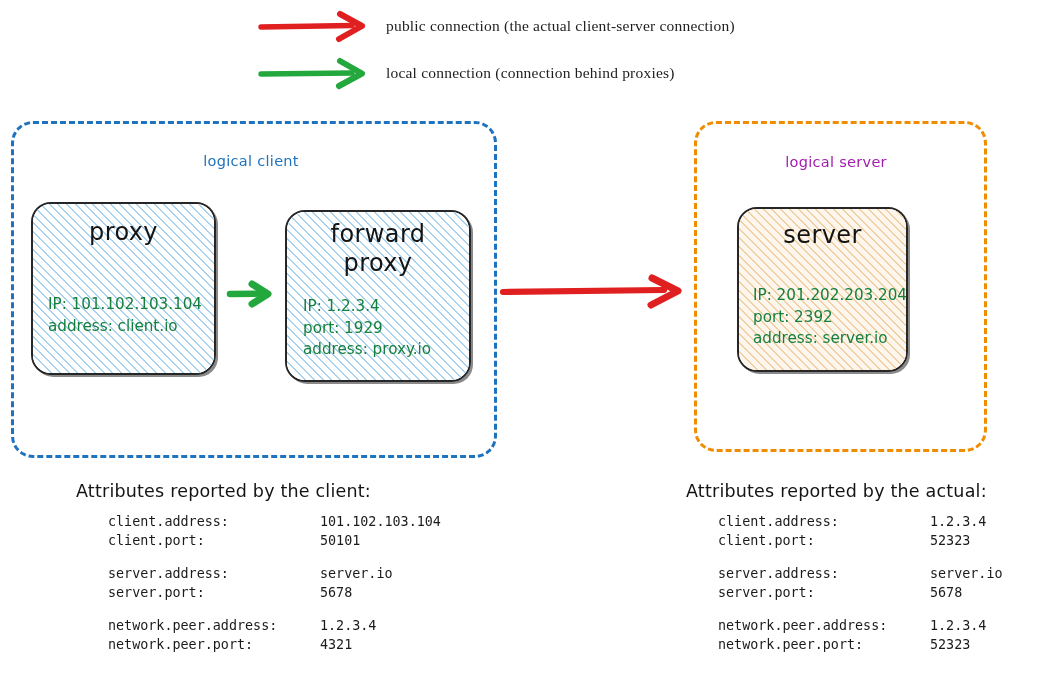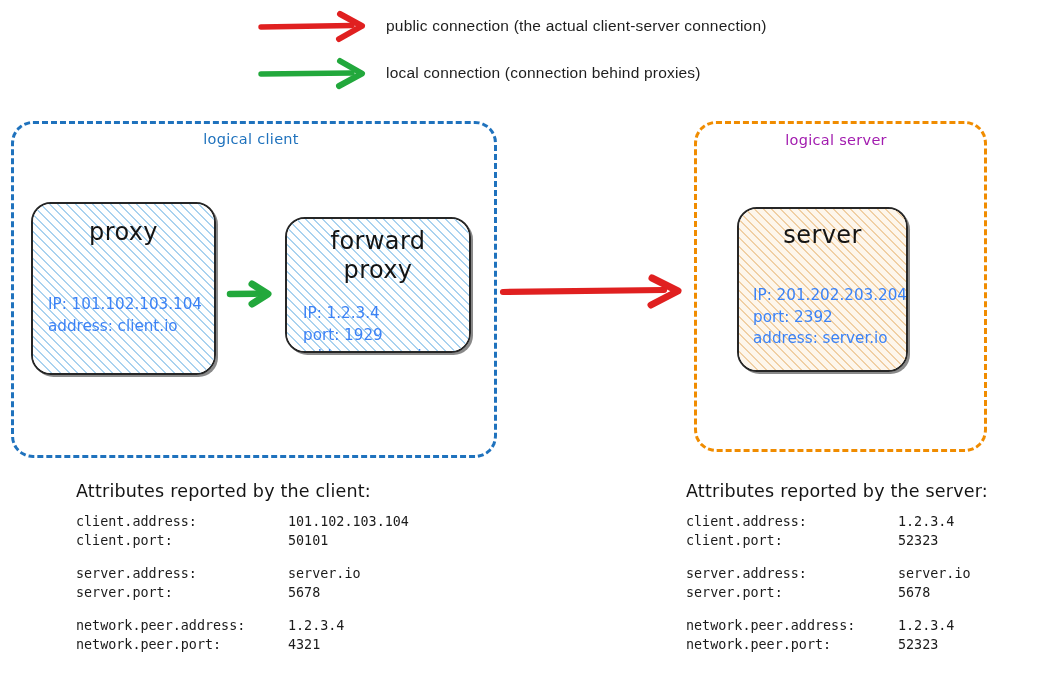--- a/index.html
+++ b/index.html
@@ -13,21 +13,21 @@
     position: relative;
     overflow: hidden;
     font-family: "DejaVu Sans", sans-serif;
     color: #1b1b1b;
   }
 
   
   .legend-row { position: absolute; display: flex; align-items: center; }
   .legend-arrow { width: 112px; height: 34px; flex: 0 0 112px; }
   .legend-label {
-    font-family: Liberation Sans, sans-serif;
+    font-family: Liberation Serif, serif;
     font-size: 15.5px;
     color: #1e1e1e;
     white-space: nowrap;
     margin-left: 16px;
     letter-spacing: .2px;
   }
 
   
   .logical-group {
     position: absolute;
@@ -38,20 +38,21 @@
   }
   .logical-group.client-group { border-color: #1f72bd; }
   .logical-group.server-group { border-color: #f08c00; }
 
   .group-label {
     position: absolute;
     font-size: 14.5px;
     white-space: nowrap;
     transform: translateX(-50%);
     letter-spacing: .3px;
+    margin-top: 22px;
   }
   .group-label.client-label { color: #1f72bd; }
   .group-label.server-label { color: #a21caf; }
 
   
   .node {
     position: absolute;
     border-radius: 20px;
     border: 2.2px solid #262626;
     box-sizing: border-box;
@@ -89,21 +90,21 @@
     text-align: center;
     font-size: 24px;
     color: #141414;
     letter-spacing: .4px;
     line-height: 1.22;
   }
   .node-attrs {
     position: absolute;
     font-size: 15.2px;
     line-height: 1.42;
-    color: #3b82f6;
+    color: #15803d;
     white-space: nowrap;
   }
 
   
   .arrow-svg { position: absolute; overflow: visible; }
 
   
   .attrs-block { position: absolute; }
   .attrs-title {
     font-size: 17.5px;
@@ -114,21 +115,21 @@
   }
   .attrs-table {
     font-family: "DejaVu Sans Mono", monospace;
     font-size: 13.4px;
     line-height: 1.42;
     color: #1b1b1b;
   }
   .attrs-group { margin-bottom: 14px; }
   .attrs-group:last-child { margin-bottom: 0; }
   .attrs-row { display: flex; white-space: pre; }
-  .attrs-key { display: inline-block; }
+  .attrs-key { display: inline-block; margin-left: 32px; }
   .attrs-val { display: inline-block; }
 </style>
 </head>
 <body>
 
 <div class="legend-row" style="left:258px; top:9px;">
   <svg class="legend-arrow" viewBox="0 0 112 34">
     <path d="M3 18 L94 16.5" stroke="#e02020" stroke-width="5.4" stroke-linecap="round" fill="none"></path>
     <path d="M82 5 L104 17 L81 30" stroke="#e02020" stroke-width="6" stroke-linecap="round" stroke-linejoin="round" fill="none"></path>
   </svg>
@@ -155,21 +156,21 @@
       <div>address: client.io</div>
     </div>
   </div>
 </div>
 
 <svg class="arrow-svg" style="left:226px; top:278px; width:60px; height:32px;" viewBox="0 0 60 32">
   <path d="M4 16 L33 15.6" stroke="#22a83c" stroke-width="6.5" stroke-linecap="round" fill="none"></path>
   <path d="M26 6 L42 16 L26 26" stroke="#22a83c" stroke-width="7" stroke-linecap="round" stroke-linejoin="round" fill="none"></path>
 </svg>
 
-<div class="node blue" style="left:285px; top:217px; width:186px; height:136px;">
+<div class="node blue" style="left:285px; top:210px; width:186px; height:172px;">
   <div class="hatch"></div>
   <div class="node-inner">
     <div class="node-title" style="top:8px; white-space:pre-line;">forward
 proxy</div>
     <div class="node-attrs" style="left:16px; top:84px;">
       <div>IP: 1.2.3.4</div>
       <div>port: 1929</div>
       <div>address: proxy.io</div>
     </div>
   </div>
@@ -225,21 +226,21 @@
       </div>
       <div class="attrs-row">
         <span class="attrs-key" style="width:212px">network.peer.port:</span>
         <span class="attrs-val">4321</span>
       </div>
     </div>
   </div>
 </div>
 
 <div class="attrs-block" style="left:686px; top:481px;">
-  <div class="attrs-title">Attributes reported by the server:</div>
+  <div class="attrs-title">Attributes reported by the actual:</div>
   <div class="attrs-table">
     <div class="attrs-group">
       <div class="attrs-row">
         <span class="attrs-key" style="width:212px">client.address:</span>
         <span class="attrs-val">1.2.3.4</span>
       </div>
       <div class="attrs-row">
         <span class="attrs-key" style="width:212px">client.port:</span>
         <span class="attrs-val">52323</span>
       </div>

